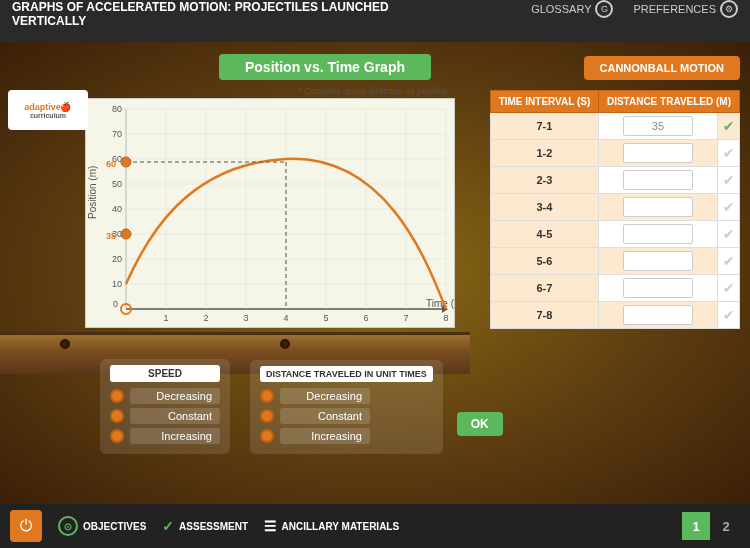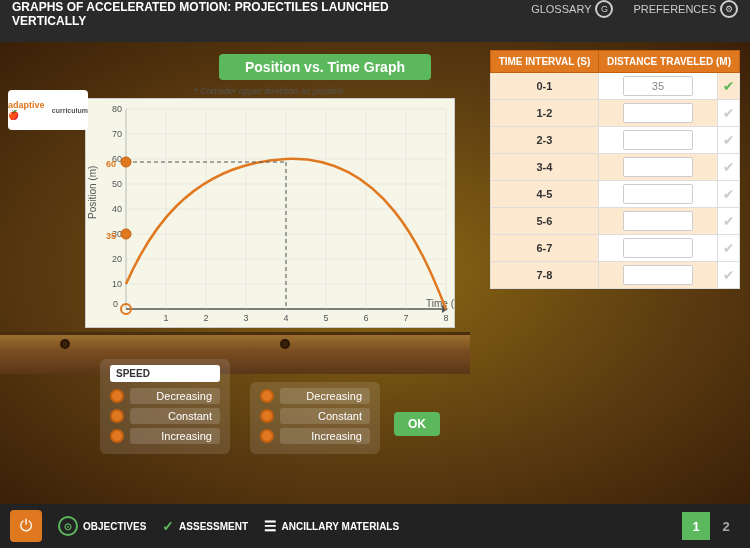--- a/index.html
+++ b/index.html
@@ -72,21 +72,21 @@
     
     .logo-area {
       position: absolute;
       top: 48px;
       left: 8px;
       width: 80px;
       height: 40px;
       background: #fff;
       border-radius: 4px;
       display: flex;
-      flex-direction: row;
+      flex-direction: column;
       align-items: center;
       justify-content: center;
       font-size: 8px;
       font-weight: bold;
       color: #333;
       z-index: 10;
     }
     .logo-area .logo-top {
       color: #e07820;
       font-size: 9px;
@@ -105,21 +105,21 @@
       font-weight: bold;
       padding: 5px 20px;
       border-radius: 4px;
       margin: 4px auto 4px 90px;
       text-align: center;
       width: 212px;
     }
     .graph-note {
       font-size: 9px;
       color: #555;
-      text-align: center;
+      text-align: right;
       margin-right: 20px;
       margin-bottom: 2px;
       font-style: italic;
     }
 
     
     .graph-svg {
       background: #f5f5e8;
       border: 1px solid #ccc;
     }
@@ -127,20 +127,21 @@
       background: rgba(255,255,255,0.12);
       border-radius: 6px;
       padding: 6px 10px;
       min-width: 130px;
     }
     .quiz-box-title {
       background: #fff;
       color: #333;
       font-size: 10px;
       font-weight: bold;
+      text-align: center;
       padding: 3px 6px;
       border-radius: 3px;
       margin-bottom: 6px;
       text-transform: uppercase;
     }
     .quiz-option {
       display: flex;
       align-items: center;
       gap: 6px;
       margin-bottom: 4px;
@@ -442,50 +443,52 @@
           <div class="quiz-label">Constant</div>
         </div>
         <div class="quiz-option">
           <div class="quiz-radio"></div>
           <div class="quiz-label">Increasing</div>
         </div>
       </div>
 
       <div style="display:flex; align-items:flex-end; gap:6px;">
         <div class="quiz-box">
+          <div class="quiz-box-title" style="font-size:9px;">DISTANCE TRAVELED IN UNIT TIMES</div>
           <div class="quiz-option">
             <div class="quiz-radio"></div>
             <div class="quiz-label">Decreasing</div>
           </div>
           <div class="quiz-option">
             <div class="quiz-radio"></div>
             <div class="quiz-label">Constant</div>
           </div>
           <div class="quiz-option">
             <div class="quiz-radio"></div>
             <div class="quiz-label">Increasing</div>
           </div>
         </div>
         <button class="ok-btn">OK</button>
       </div>
     </div>
   </div>
 
   <div class="right-panel">
+    <button class="cannonball-btn">CANNONBALL MOTION</button>
 
     <table class="data-table">
       <thead>
         <tr>
           <th>TIME INTERVAL (s)</th>
           <th colspan="2">DISTANCE TRAVELED (m)</th>
         </tr>
       </thead>
       <tbody id="table-body">
       <tr>
-            <td class="interval-cell">0-1</td>
+            <td class="interval-cell">7-1</td>
             <td class="dashed-divider"><input type="text" class="input-cell filled" value="35" style=""></td>
             <td style="width: 22px; background: rgb(253, 232, 208);"><span class="check-icon">✔</span></td>
           </tr>
           <tr>
             <td class="interval-cell">1-2</td>
             <td class="dashed-divider"><input type="text" class="input-cell" style=""></td>
             <td style="width: 22px; background: rgb(255, 255, 255);"><span class="check-icon" style="color:#ccc;">✔</span></td>
           </tr>
           <tr>
             <td class="interval-cell">2-3</td>

